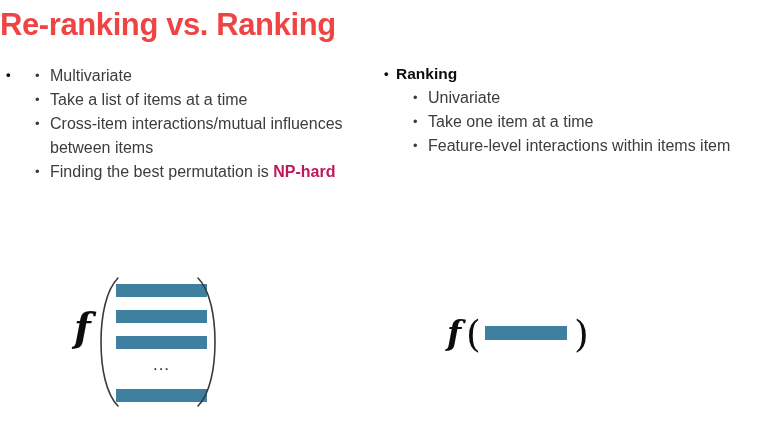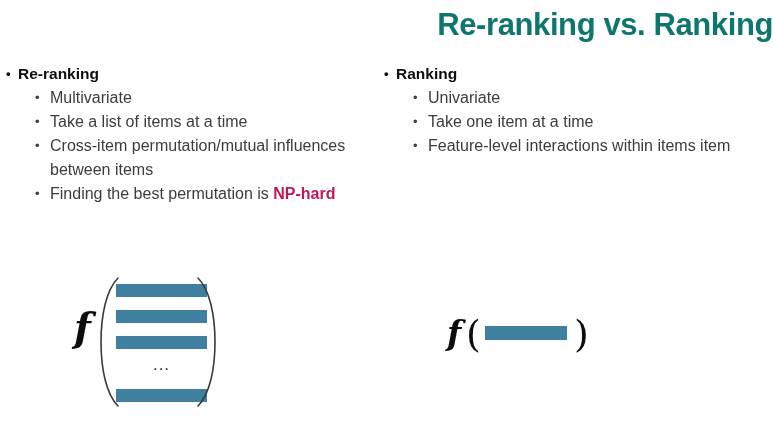--- a/index.html
+++ b/index.html
@@ -23,24 +23,24 @@
     height: 426px;
     background: #ffffff;
   }
 
   
   .slide-title {
     position: absolute;
     left: 0;
     top: 7px;
     width: 773px;
-    text-align: right;
+    text-align: left;
     font-size: 31px;
     font-weight: bold;
-    color: #0f766e;
+    color: #ef4444;
     letter-spacing: -0.4px;
     font-family: "Liberation Sans", sans-serif;
     white-space: nowrap;
   }
 
   
   .column {
     position: absolute;
     top: 63px;
   }
@@ -204,34 +204,33 @@
 <body>
 
 <div class="slide">
 
   <div class="slide-title">Re-ranking vs. Ranking</div>
 
   <div class="column left">
     <ul class="l1">
       <li class="item lvl1">
         <span class="bullet">•</span>
-        <span class="txt">Re-ranking</span>
       </li>
       <ul class="l2">
         <li class="item lvl2">
           <span class="bullet">•</span>
           <span class="txt">Multivariate</span>
         </li>
         <li class="item lvl2">
           <span class="bullet">•</span>
           <span class="txt">Take a list of items at a time</span>
         </li>
         <li class="item lvl2">
           <span class="bullet">•</span>
-          <span class="txt">Cross-item permutation/mutual influences between items</span>
+          <span class="txt">Cross-item interactions/mutual influences between items</span>
         </li>
         <li class="item lvl2">
           <span class="bullet">•</span>
           <span class="txt"><span>Finding the best permutation is </span><span class="em">NP-hard</span></span>
         </li>
       </ul>
     </ul>
   </div>
 
   <div class="column right">

